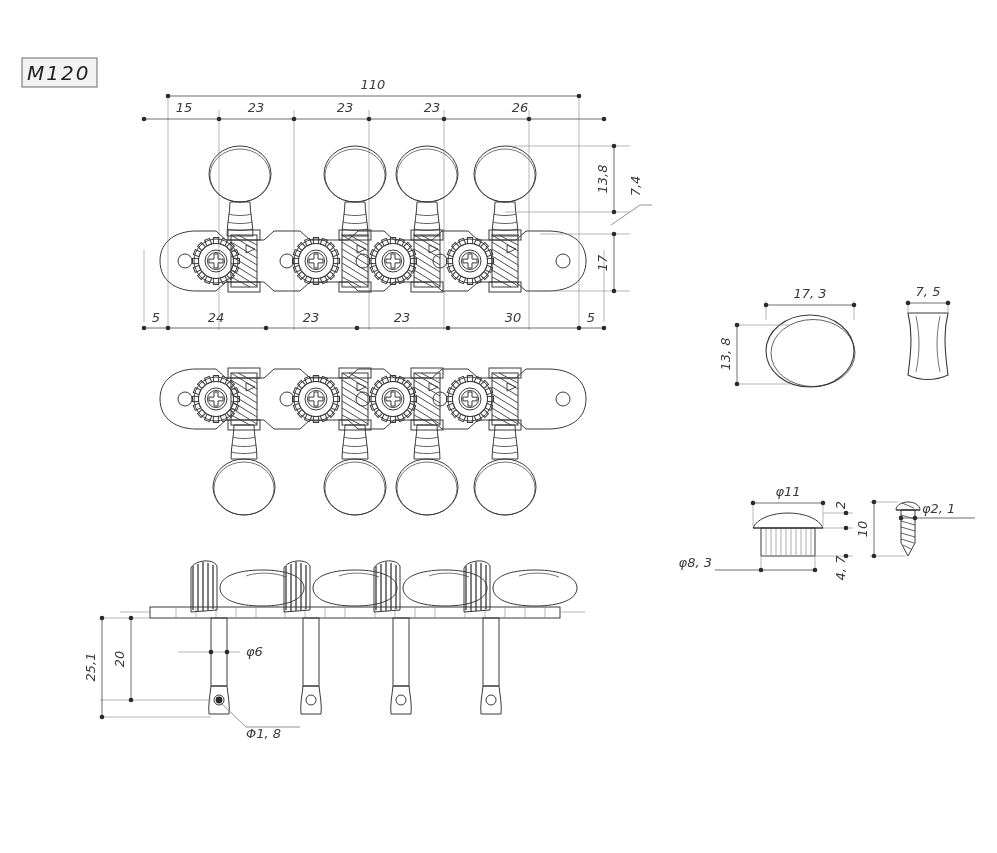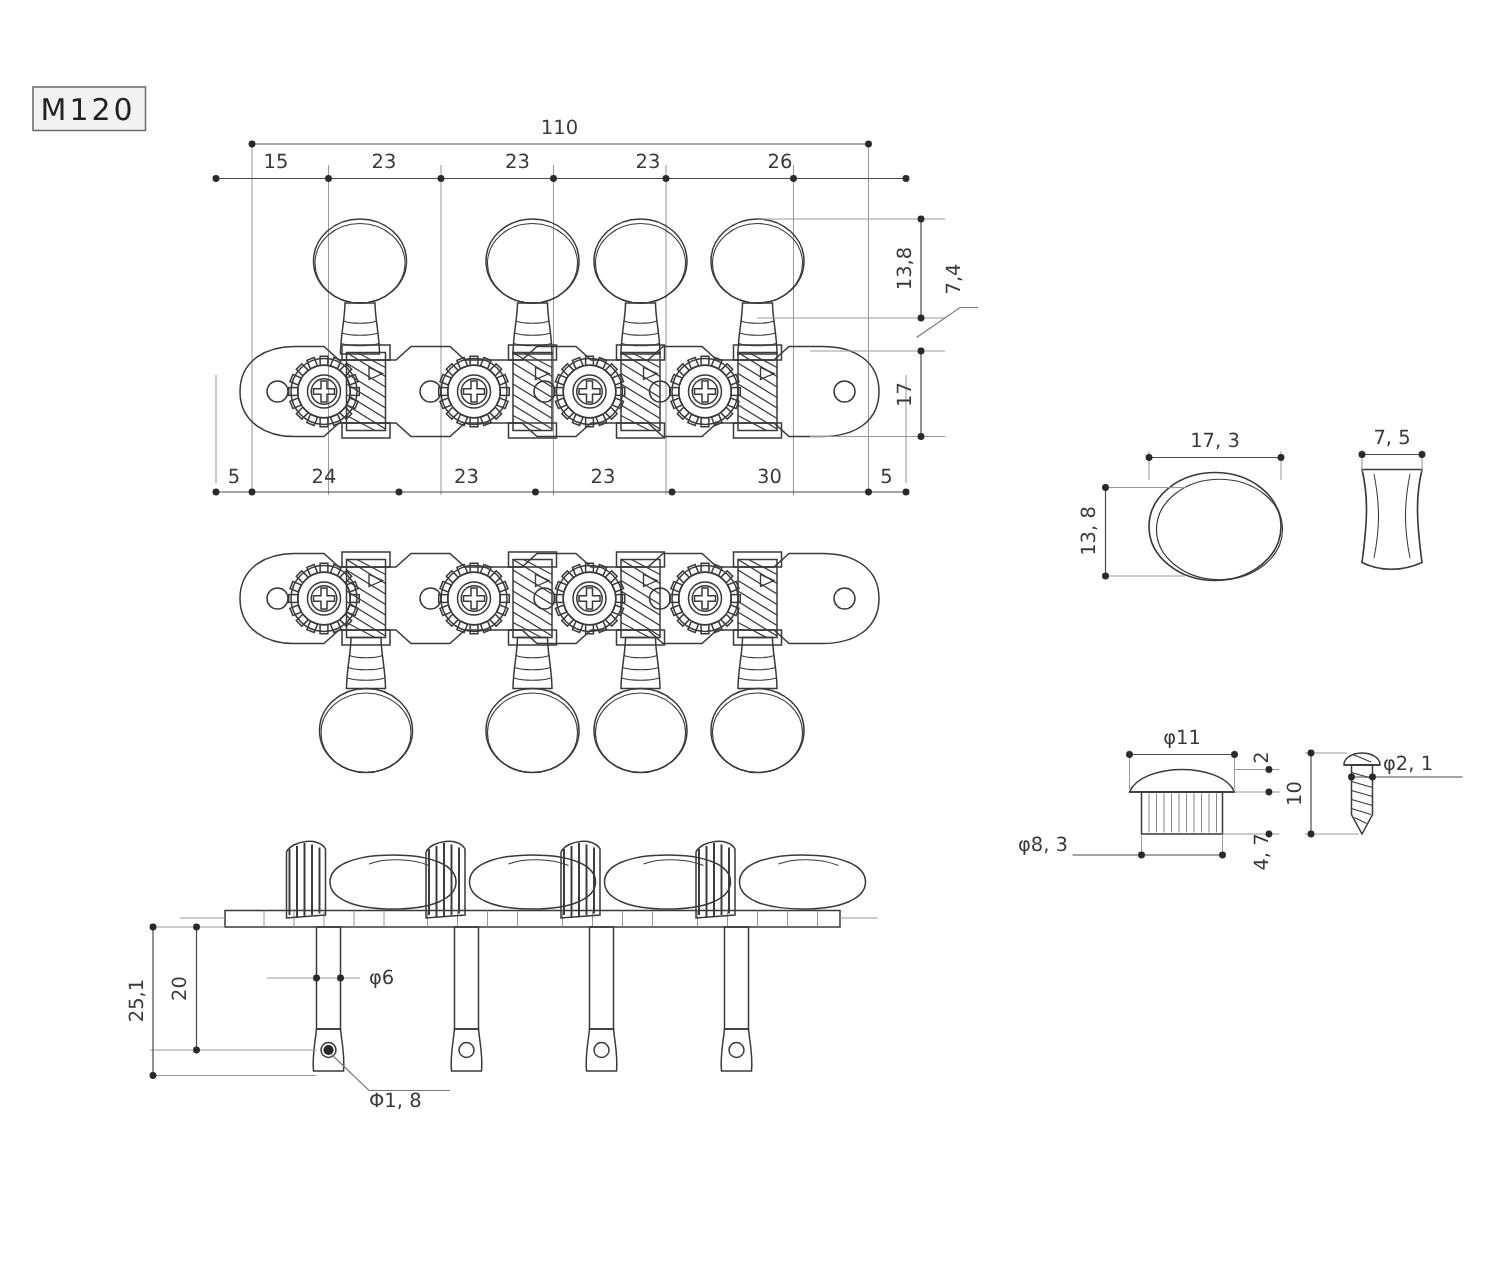--- a/index.html
+++ b/index.html
@@ -1,21 +1,21 @@
 <!DOCTYPE html>
 <html><head>
 <meta charset="utf-8">
 <title>M120 Technical Drawing</title>
 <style>
   html,body{margin:0;padding:0;background:#ffffff;}
   body{
     font-family:"DejaVu Sans", sans-serif;
     width:997px;height:853px;overflow:hidden;position:relative;
   }
-  #stage{position:absolute;left:0;top:0;width:997px;height:853px;}
+  #stage{position:absolute;left:0;top:0;width:997px;height:853px;font-style:italic;}
   svg{display:block;}
   .dim-text{font-family:"DejaVu Sans", sans-serif;font-size:13px;fill:#3a3a3a;}
   .title-text{font-family:"DejaVu Sans", sans-serif;font-size:20px;fill:#222;letter-spacing:2px;}
 </style>
 </head>
 <body>
 
 <div id="stage">
 <svg width="997" height="853" viewBox="0 0 997 853" xmlns="http://www.w3.org/2000/svg">
 

